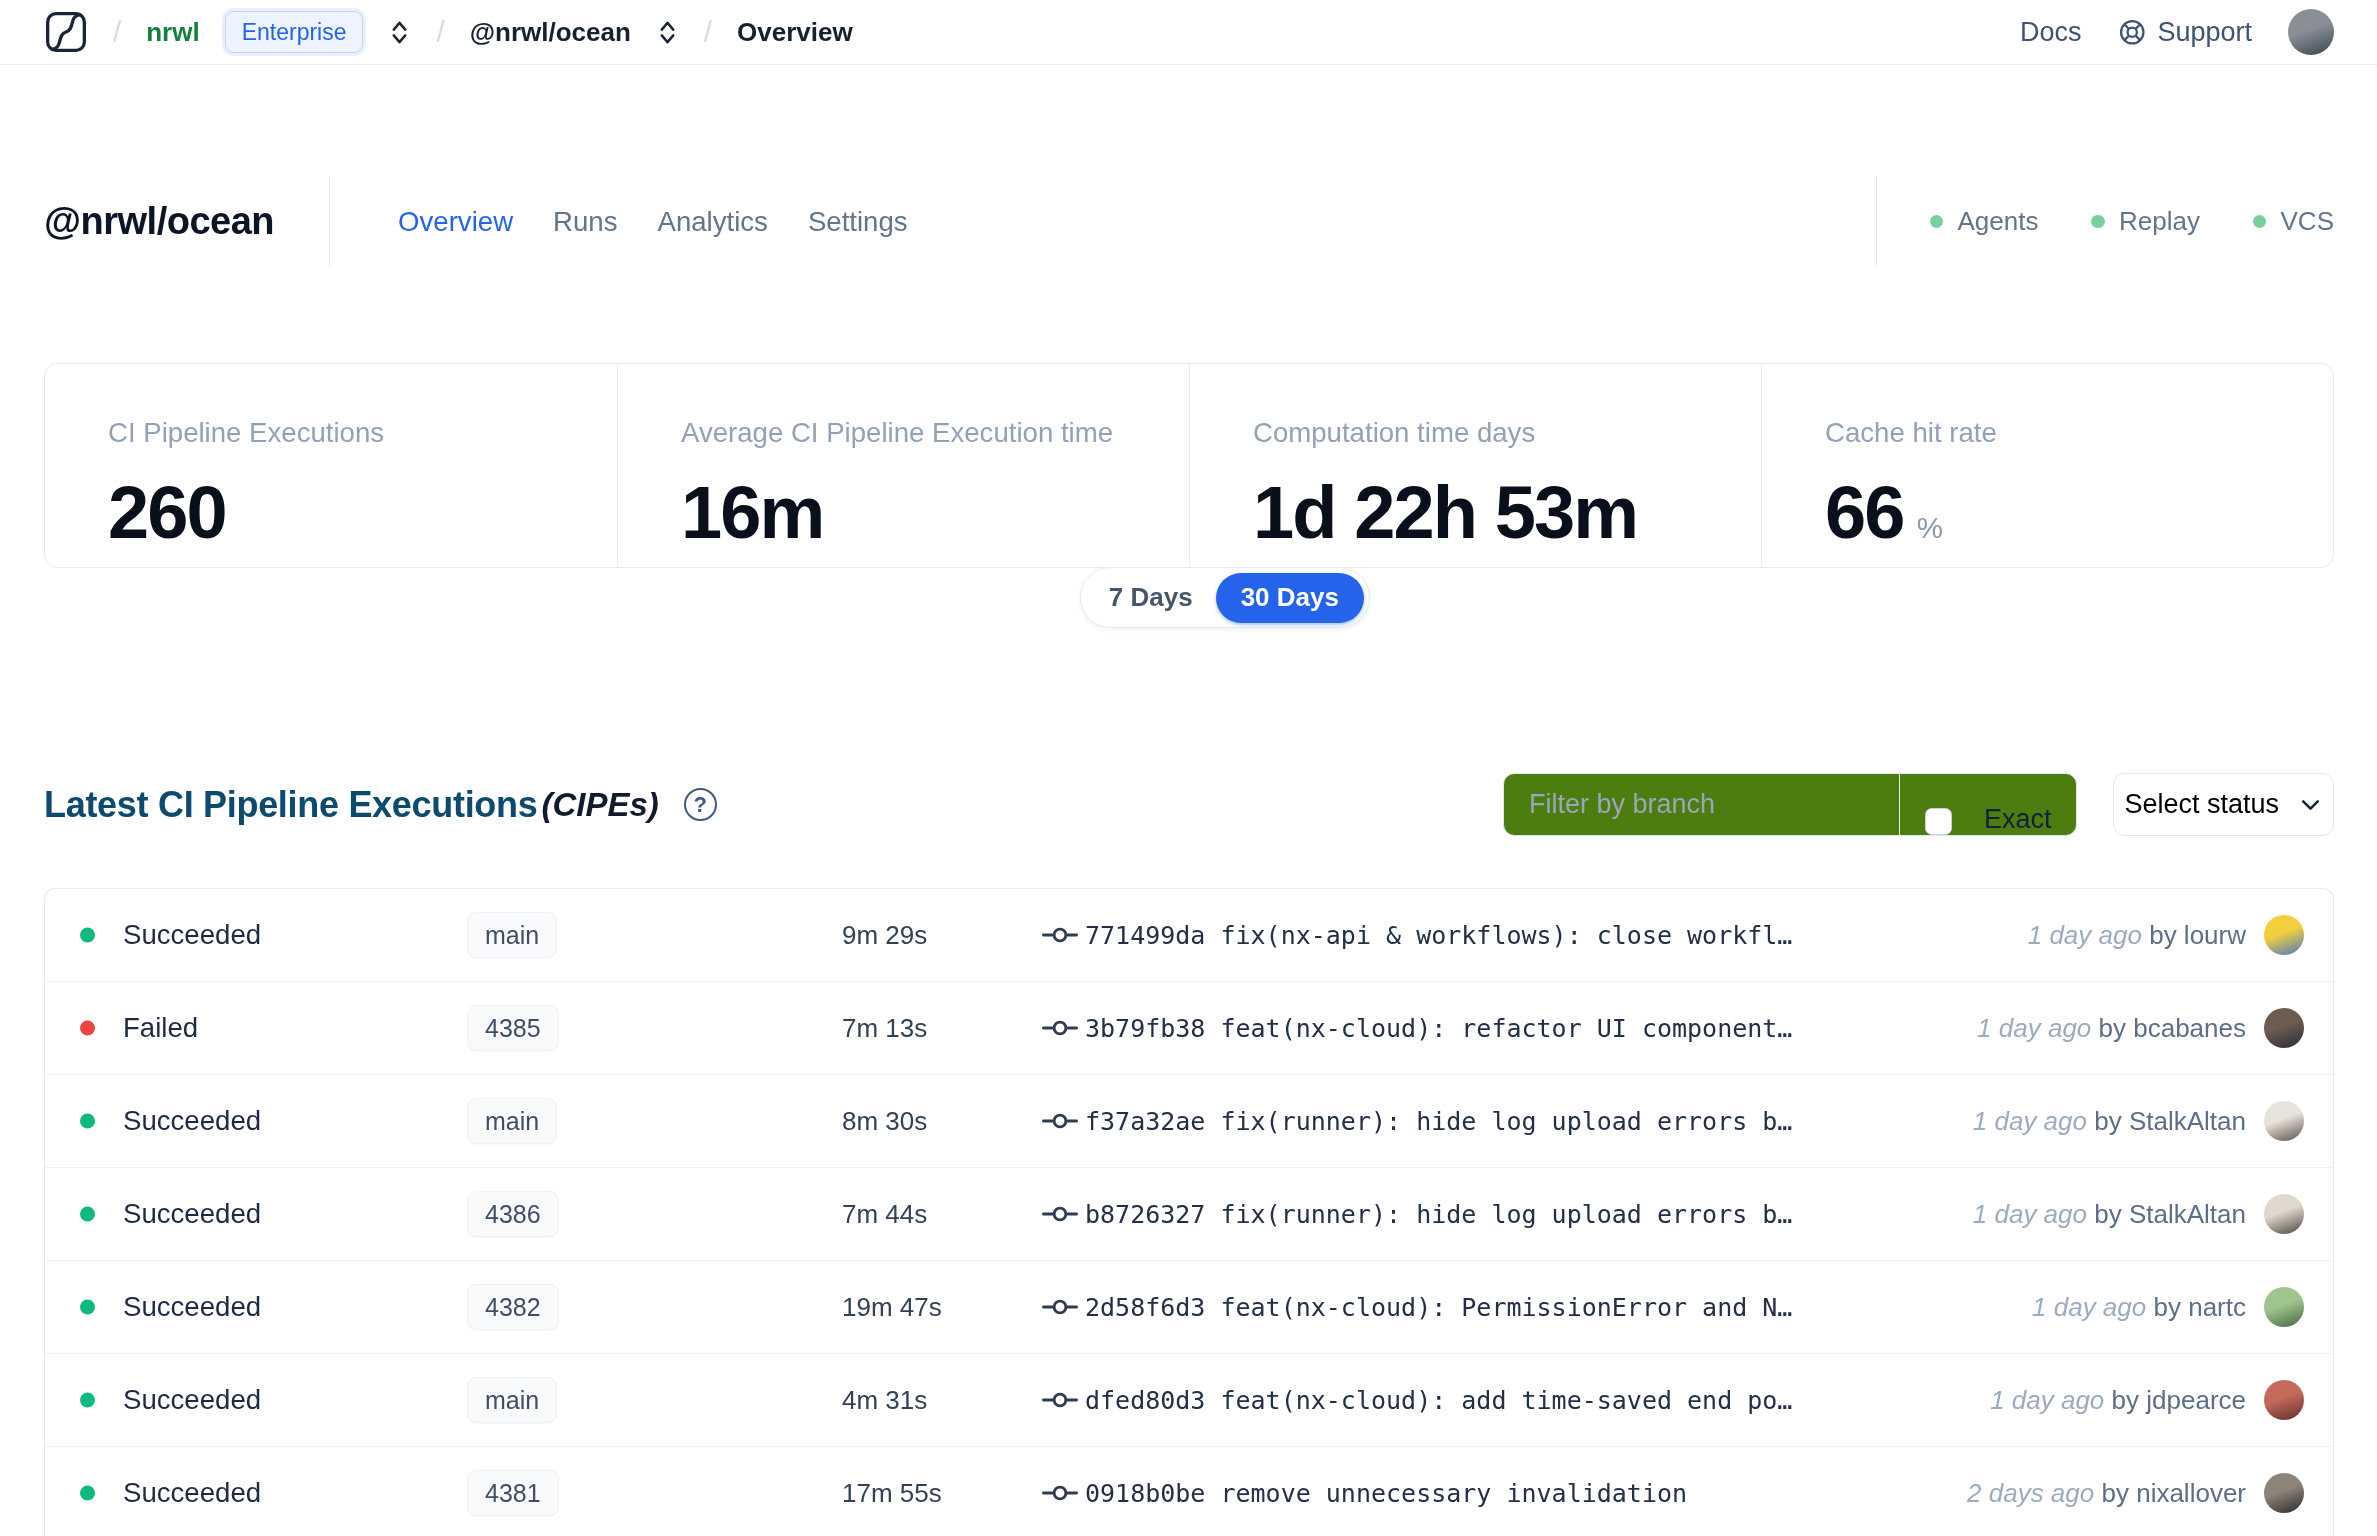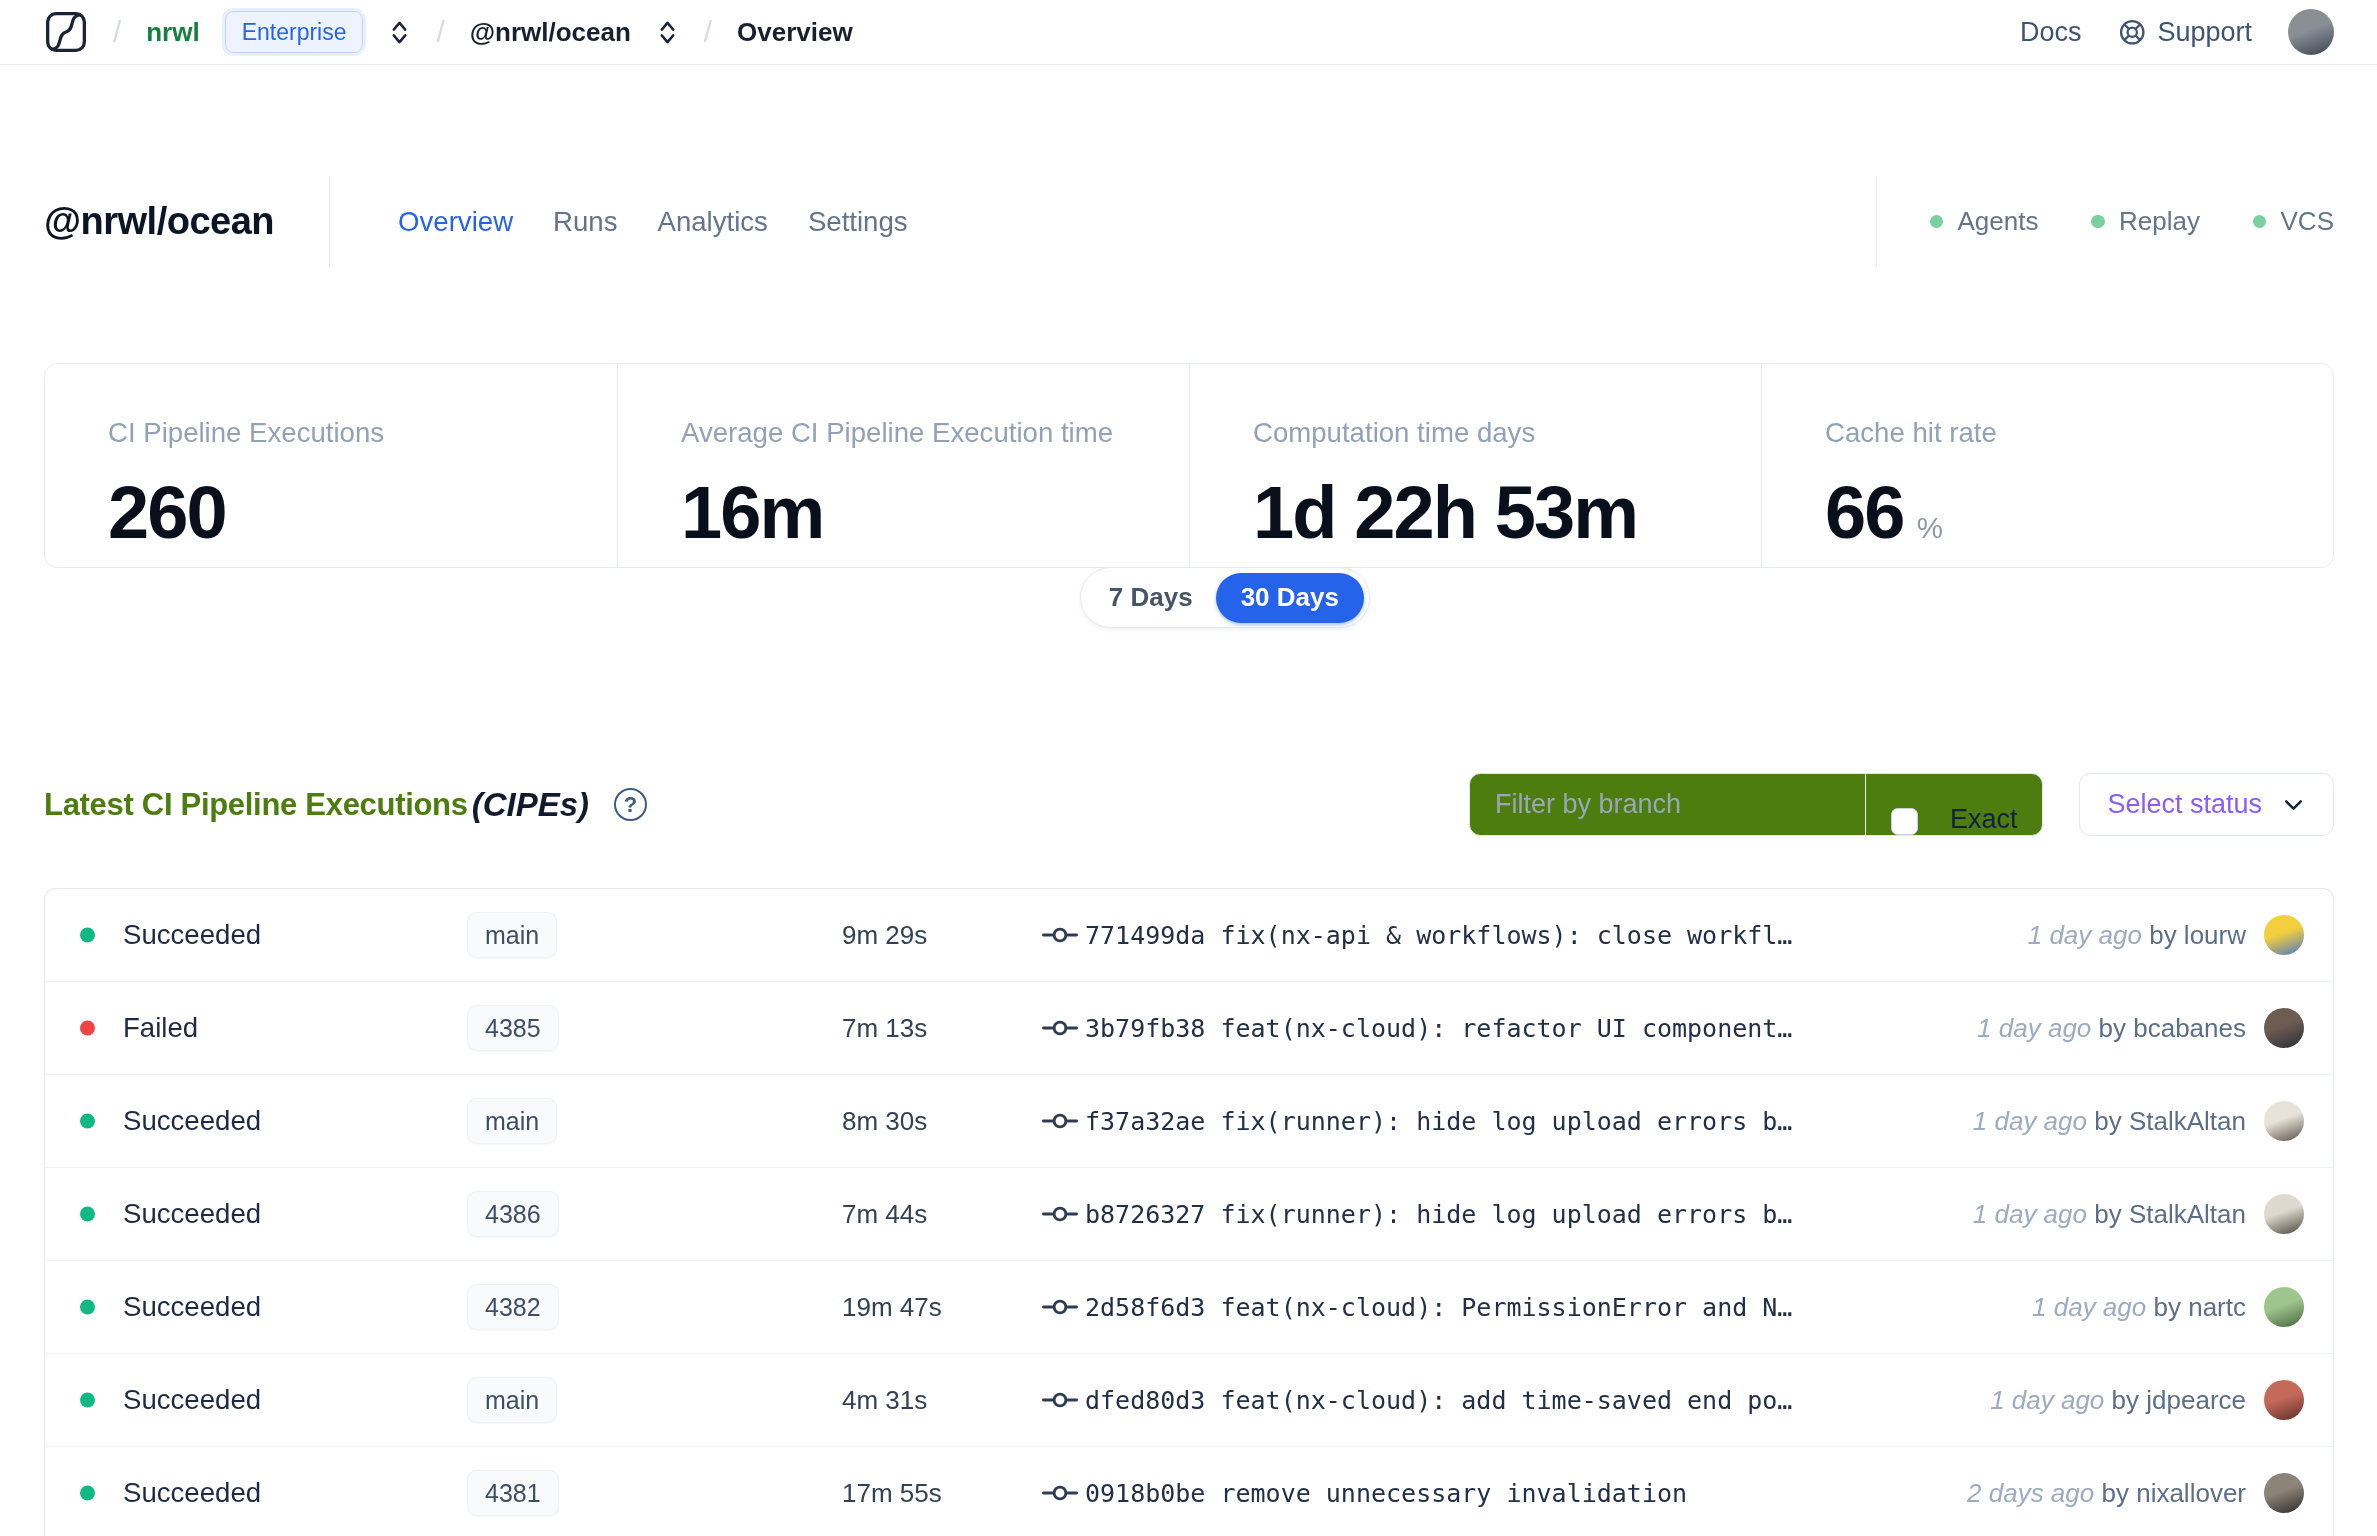--- a/index.html
+++ b/index.html
@@ -54,37 +54,37 @@
   .range-toggle{position:absolute;top:567px;left:1080px;height:61px;background:#fff;
     border:1px solid #e7eaf0;border-radius:950px;display:flex;align-items:center;
     padding:4.8px;box-shadow:0 1.9px 5.7px rgba(16,24,40,.06);}
   .range-opt{font-size:26px;font-weight:600;color:#475569;padding:0 23px;cursor:pointer;}
   .range-opt.selected{background:#2563eb;color:#fff;border-radius:950px;
     padding:9.5px 25px;box-shadow:0 1.9px 3.8px rgba(37,99,235,.4);}
 
   
   .section-bar{position:absolute;top:772px;left:44px;right:44px;height:65px;
     display:flex;align-items:center;}
-  .section-title{font-size:31px;font-weight:700;color:#4d7c0f;letter-spacing:-0.3px;}
+  .section-title{font-size:36px;font-weight:700;color:#0c4a6e;letter-spacing:-0.3px;}
   .section-suffix{font-size:33px;font-style:italic;font-weight:600;color:#111a2e;margin-left:4px;}
   .help{width:33px;height:33px;border:2.4px solid #3d5a80;border-radius:50%;color:#3d5a80;
     font-size:22px;font-weight:700;display:flex;align-items:center;justify-content:center;
     margin-left:25px;cursor:pointer;}
   .filters{margin-left:auto;display:flex;align-items:center;gap:36px;}
   .branch-filter{display:flex;align-items:stretch;height:63px;border:1px solid #e3e7ee;
     border-radius:11.4px;background:#4d7c0f;overflow:hidden;}
   .branch-input{width:395px;border:none;outline:none;padding:0 25px;font-size:27px;
     color:#16203a;font-family:"Liberation Sans","DejaVu Sans",sans-serif;background:transparent;}
   .branch-input::placeholder{color:#9aa7b8;}
   .exact-seg{display:flex;align-items:flex-end;gap:32px;padding:0 25px;border-left:1px solid #e7eaf0;}
   .checkbox{width:27px;height:27px;border:1.9px solid #c9d2de;border-radius:6.7px;background:#fff;cursor:pointer;}
   .exact-label{font-size:27px;color:#14213c;cursor:pointer;}
-  .status-select{height:63px;display:flex;align-items:center;gap:19px;padding:0 27px;
+  .status-select{height:63px;display:flex;align-items:center;gap:19px;padding:0 10px;
     border:1px solid #e3e7ee;border-radius:11.4px;background:#fff;font-size:27px;font-weight:500;
-    color:#8b5cf6;cursor:pointer;}
+    color:#000000;cursor:pointer;}
 
   
   .table{position:absolute;top:888px;left:44px;right:44px;bottom:-1.9px;background:#fff;
     border:1px solid #e6e9ef;border-bottom:none;border-radius:11.4px 11.4px 0 0;overflow:hidden;}
   .row{position:relative;height:93px;border-bottom:1px solid #eef1f5;cursor:pointer;}
   .row > *{position:absolute;top:50%;transform:translateY(-50%);}
   .dot{left:35px;width:15px;height:15px;border-radius:50%;}
   .status{left:78px;font-size:27.6px;font-weight:500;color:#1e2a44;}
   .badge{left:422px;font-size:25px;color:#3f4e66;background:#f8fafc;border:1px solid #eef1f6;
     border-radius:9.5px;padding:7.6px 17px;box-shadow:0 1px 1px rgba(16,24,40,.03);}

